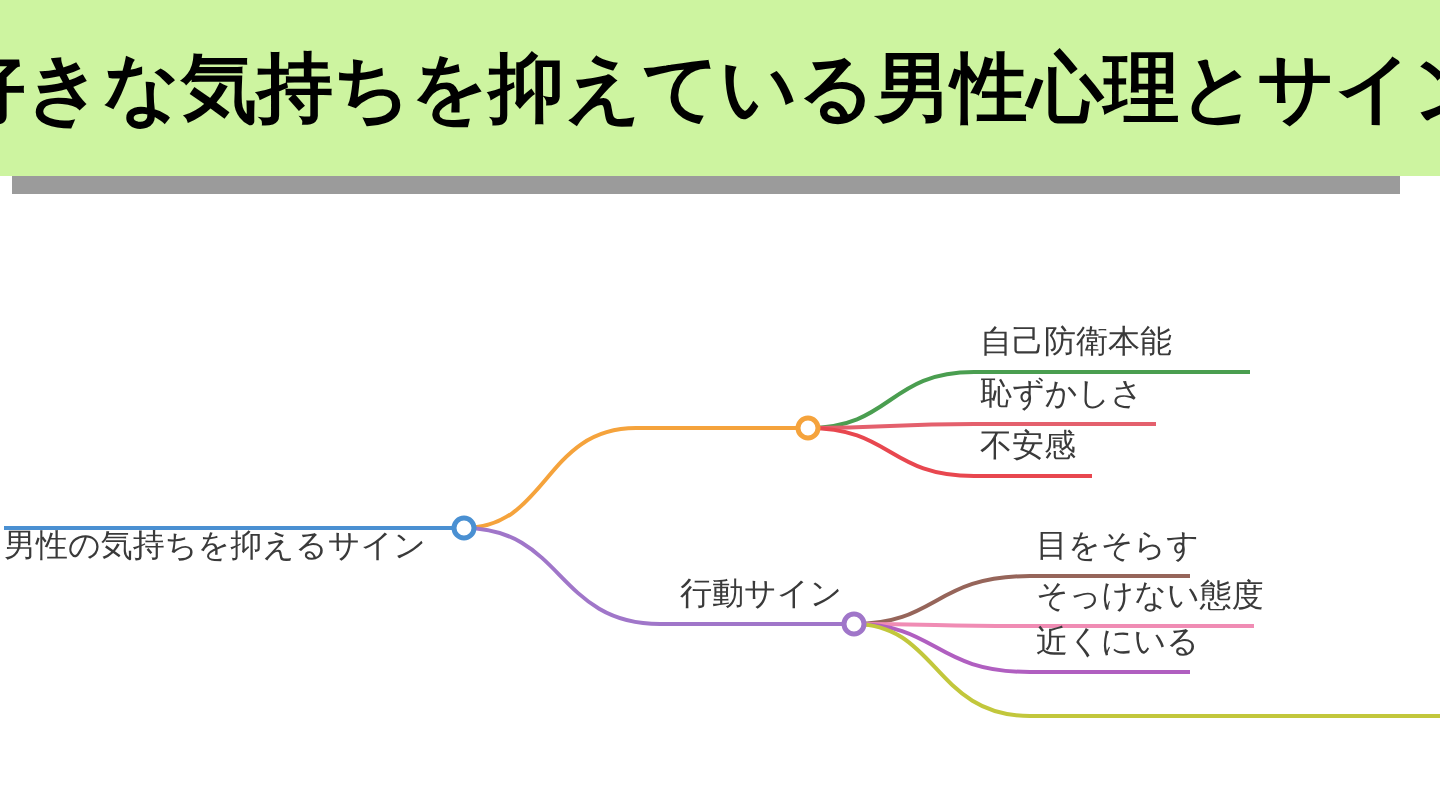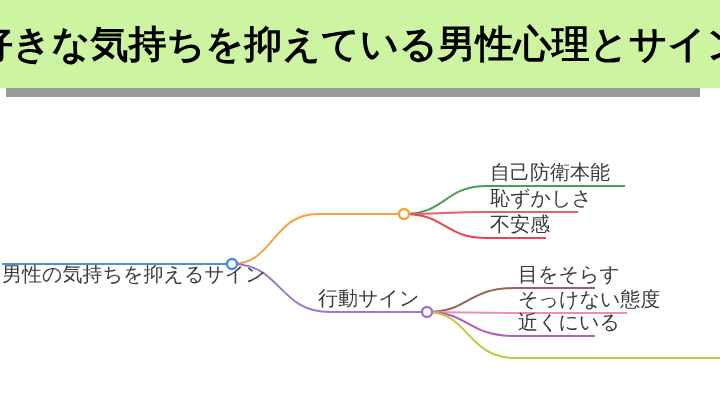--- a/index.html
+++ b/index.html
@@ -23,21 +23,21 @@
     white-space:nowrap;
   }
   .header-shadow {
     position:absolute; left:6px; top:88px;
     width:694px; height:9px;
   }
   .mindmap { position:absolute; left:0; top:0; width:720px; height:405px; }
   .mindmap svg { position:absolute; left:0; top:0; }
   .node-label {
     position:absolute;
-    font-size:20px;
+    font-size:16px;
     line-height:22px;
     color:#3a3a3a;
     white-space:nowrap;
   }
 </style>
 </head>
 <body>
 
 <div class="header" style="background-color: rgb(205, 244, 160);">
   <div class="header-title">好きな気持ちを抑えている男性心理とサイン</div>
@@ -67,18 +67,18 @@
     <circle cx="427" cy="312" r="5" fill="#ffffff" stroke-width="2.5" stroke="#a076c9"></circle>
   </svg>
 
   <div class="node-label" style="left:2px; top:239px;margin-top:24px;">男性の気持ちを抑えるサイン</div>
 
 
   <div class="node-label" style="left:490px; top:161px;">自己防衛本能</div>
   <div class="node-label" style="left:490px; top:187px;">恥ずかしさ</div>
   <div class="node-label" style="left:490px; top:213px;font-family:Liberation Serif, serif;">不安感</div>
 
-  <div class="node-label" style="left:318px; top:287px;">行動サイン</div>
+  <div class="node-label" style="left:340px; top:287px;">行動サイン</div>
 
   <div class="node-label" style="left:518px; top:288px;">そっけない態度</div>
   <div class="node-label" style="left:518px; top:263px;">目をそらす</div>
   <div class="node-label" style="left:518px; top:311px;">近くにいる</div>
 </div>
 
 </body></html>

